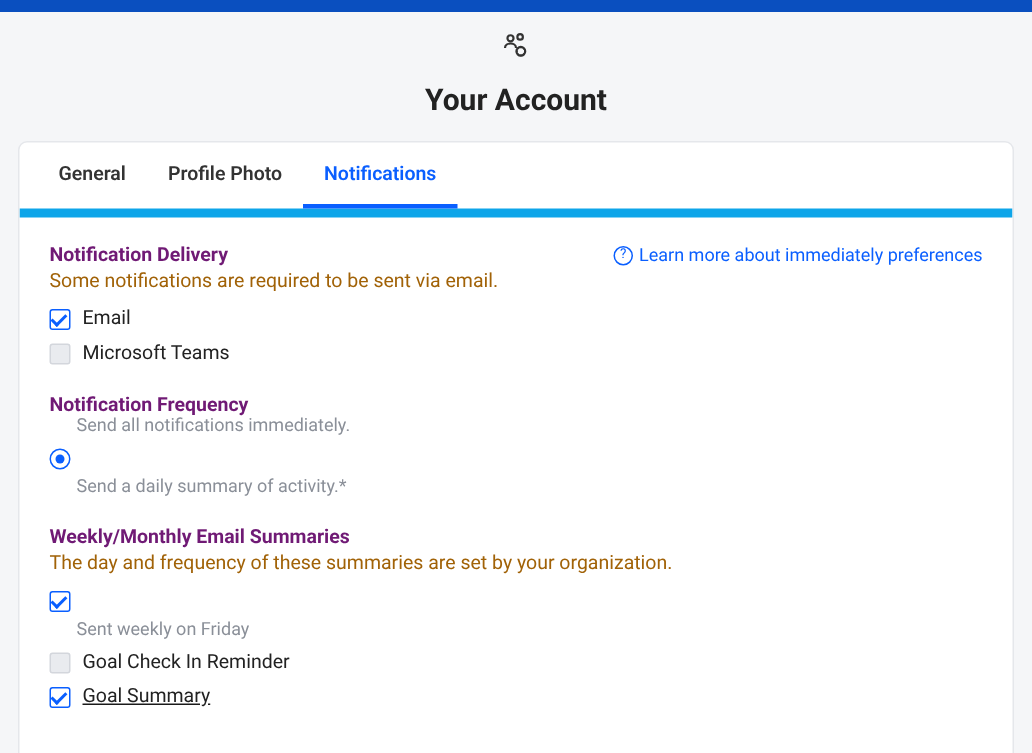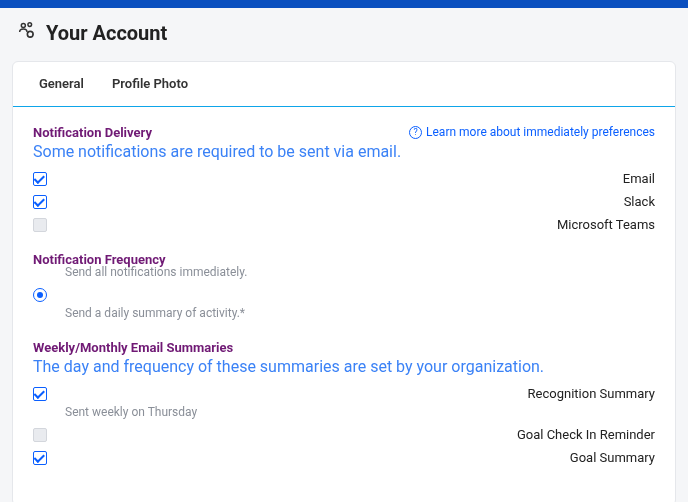--- a/index.html
+++ b/index.html
@@ -4,54 +4,54 @@
 <style>
   * { box-sizing: border-box; margin: 0; padding: 0; }
   body {
     font-family: -apple-system, BlinkMacSystemFont, "Segoe UI", Roboto, Helvetica, Arial, sans-serif;
     background: #f5f6f8;
     color: #1a1a1a;
     font-size: 13px;
     width: 688px;
   }
   .topbar { height: 8px; background: #0a4fbf; }
-  .header { display: flex; align-items: center; padding: 12px 16px 16px 16px; gap: 8px; }
+  .header { display: flex; align-items: center; padding: 12px 16px 16px 16px; gap: 8px; flex-direction: column; }
   .header svg { width: 22px; height: 22px; stroke: #333; }
   .header h1 { font-size: 20px; font-weight: 700; color: #222; }
   .card {
     background: #fff;
     border: 1px solid #e5e7eb;
     border-radius: 6px;
     margin: 0 12px 12px 12px;
     overflow: hidden;
   }
-  .tabs { display: flex; border-bottom: 1px solid #0ea5e9; padding: 0 12px; }
+  .tabs { display: flex; border-bottom: 6px solid #0ea5e9; padding: 0 12px; }
   .tab {
     padding: 14px 14px 12px 14px;
     font-size: 13px;
     font-weight: 600;
     color: #333;
     cursor: pointer;
     border-bottom: 3px solid transparent;
   }
   .tab.active { color: #0a5fff; border-bottom-color: #0a5fff; }
   .content { padding: 18px 20px 20px 20px; }
   .section { margin-bottom: 20px; position: relative; }
   .section-title { font-weight: 700; font-size: 13px; color: #701a75; margin-bottom: 2px; }
-  .section-sub { font-size: 16px; color: #3b82f6; margin-bottom: 10px; }
+  .section-sub { font-size: 13px; color: #a16207; margin-bottom: 10px; }
   .learn-link {
     position: absolute; right: 0; top: 0;
     font-size: 12px; color: #0a5fff;
     display: flex; align-items: center; gap: 4px;
     cursor: pointer;
   }
-  .opt { display: flex; align-items: flex-start; gap: 8px; margin-bottom: 8px; justify-content: space-between; }
+  .opt { display: flex; align-items: flex-start; gap: 8px; margin-bottom: 8px; }
   .opt-body { display: flex; flex-direction: column; }
   .opt-label { font-size: 13px; color: #222; }
-  .indent-desc { margin-left: 32px; font-size: 12px; color: #8a8f98; margin-top: -4px; margin-bottom: 8px; }
+  .indent-desc { margin-left: 18px; font-size: 12px; color: #8a8f98; margin-top: -4px; margin-bottom: 8px; }
   .checkbox, .radio {
     width: 14px; height: 14px; border: 1.5px solid #b0b4bb;
     background: #fff; flex-shrink: 0; margin-top: 1px;
     display: flex; align-items: center; justify-content: center;
     cursor: pointer;
   }
   .checkbox { border-radius: 2px; }
   .checkbox.checked { border-color: #0a5fff; }
   .checkbox.checked::after {
     content: ""; width: 8px; height: 4px;
@@ -85,42 +85,37 @@
       <path d="M15.5 13.3v-1.2M15.5 19v-1.2M13.3 15.5h-1.2M19 15.5h-1.2M13.9 13.9l-.8-.8M17.9 17.9l-.8-.8M13.9 17.1l-.8 .8M17.9 13.1l-.8 .8"></path>
     </svg>
   </span>
   <h1>Your Account</h1>
 </div>
 
 <div class="card">
   <div class="tabs">
     <div class="tab">General</div>
     <div class="tab">Profile Photo</div>
+    <div class="tab active">Notifications</div>
   </div>
 
   <div class="content">
 
     <div class="section">
       <div class="learn-link">
         <span class="qicon">?</span>
         <span>Learn more about immediately preferences</span>
       </div>
       <div class="section-title">Notification Delivery</div>
       <div class="section-sub">Some notifications are required to be sent via email.</div>
 
       <div class="opt">
         <div class="checkbox checked"></div>
         <div class="opt-body">
             <span class="opt-label">Email</span>
-          </div>
-      </div>
-      <div class="opt">
-        <div class="checkbox checked"></div>
-        <div class="opt-body">
-            <span class="opt-label">Slack</span>
           </div>
       </div>
       <div class="opt">
         <div class="checkbox disabled"></div>
         <div class="opt-body">
             <span class="opt-label">Microsoft Teams</span>
           </div>
       </div>
     </div>
 
@@ -134,34 +129,31 @@
       </div>
       <div class="indent-desc">Send a daily summary of activity.*</div>
     </div>
 
     <div class="section">
       <div class="section-title">Weekly/Monthly Email Summaries</div>
       <div class="section-sub">The day and frequency of these summaries are set by your organization.</div>
 
       <div class="opt">
         <div class="checkbox checked"></div>
-        <div class="opt-body">
-          <span class="opt-label">Recognition Summary</span>
-        </div>
       </div>
-      <div class="indent-desc">Sent weekly on Thursday</div>
+      <div class="indent-desc">Sent weekly on Friday</div>
 
       <div class="opt">
         <div class="checkbox disabled"></div>
         <div class="opt-body">
           <span class="opt-label">Goal Check In Reminder</span>
         </div>
       </div>
 
-      <div class="opt" style="margin-top:4px;">
+      <div class="opt" style="margin-top:4px;text-decoration:underline;">
         <div class="checkbox checked"></div>
         <div class="opt-body">
           <span class="opt-label">Goal Summary</span>
         </div>
       </div>
 
     </div>
 
   </div>
 </div>

